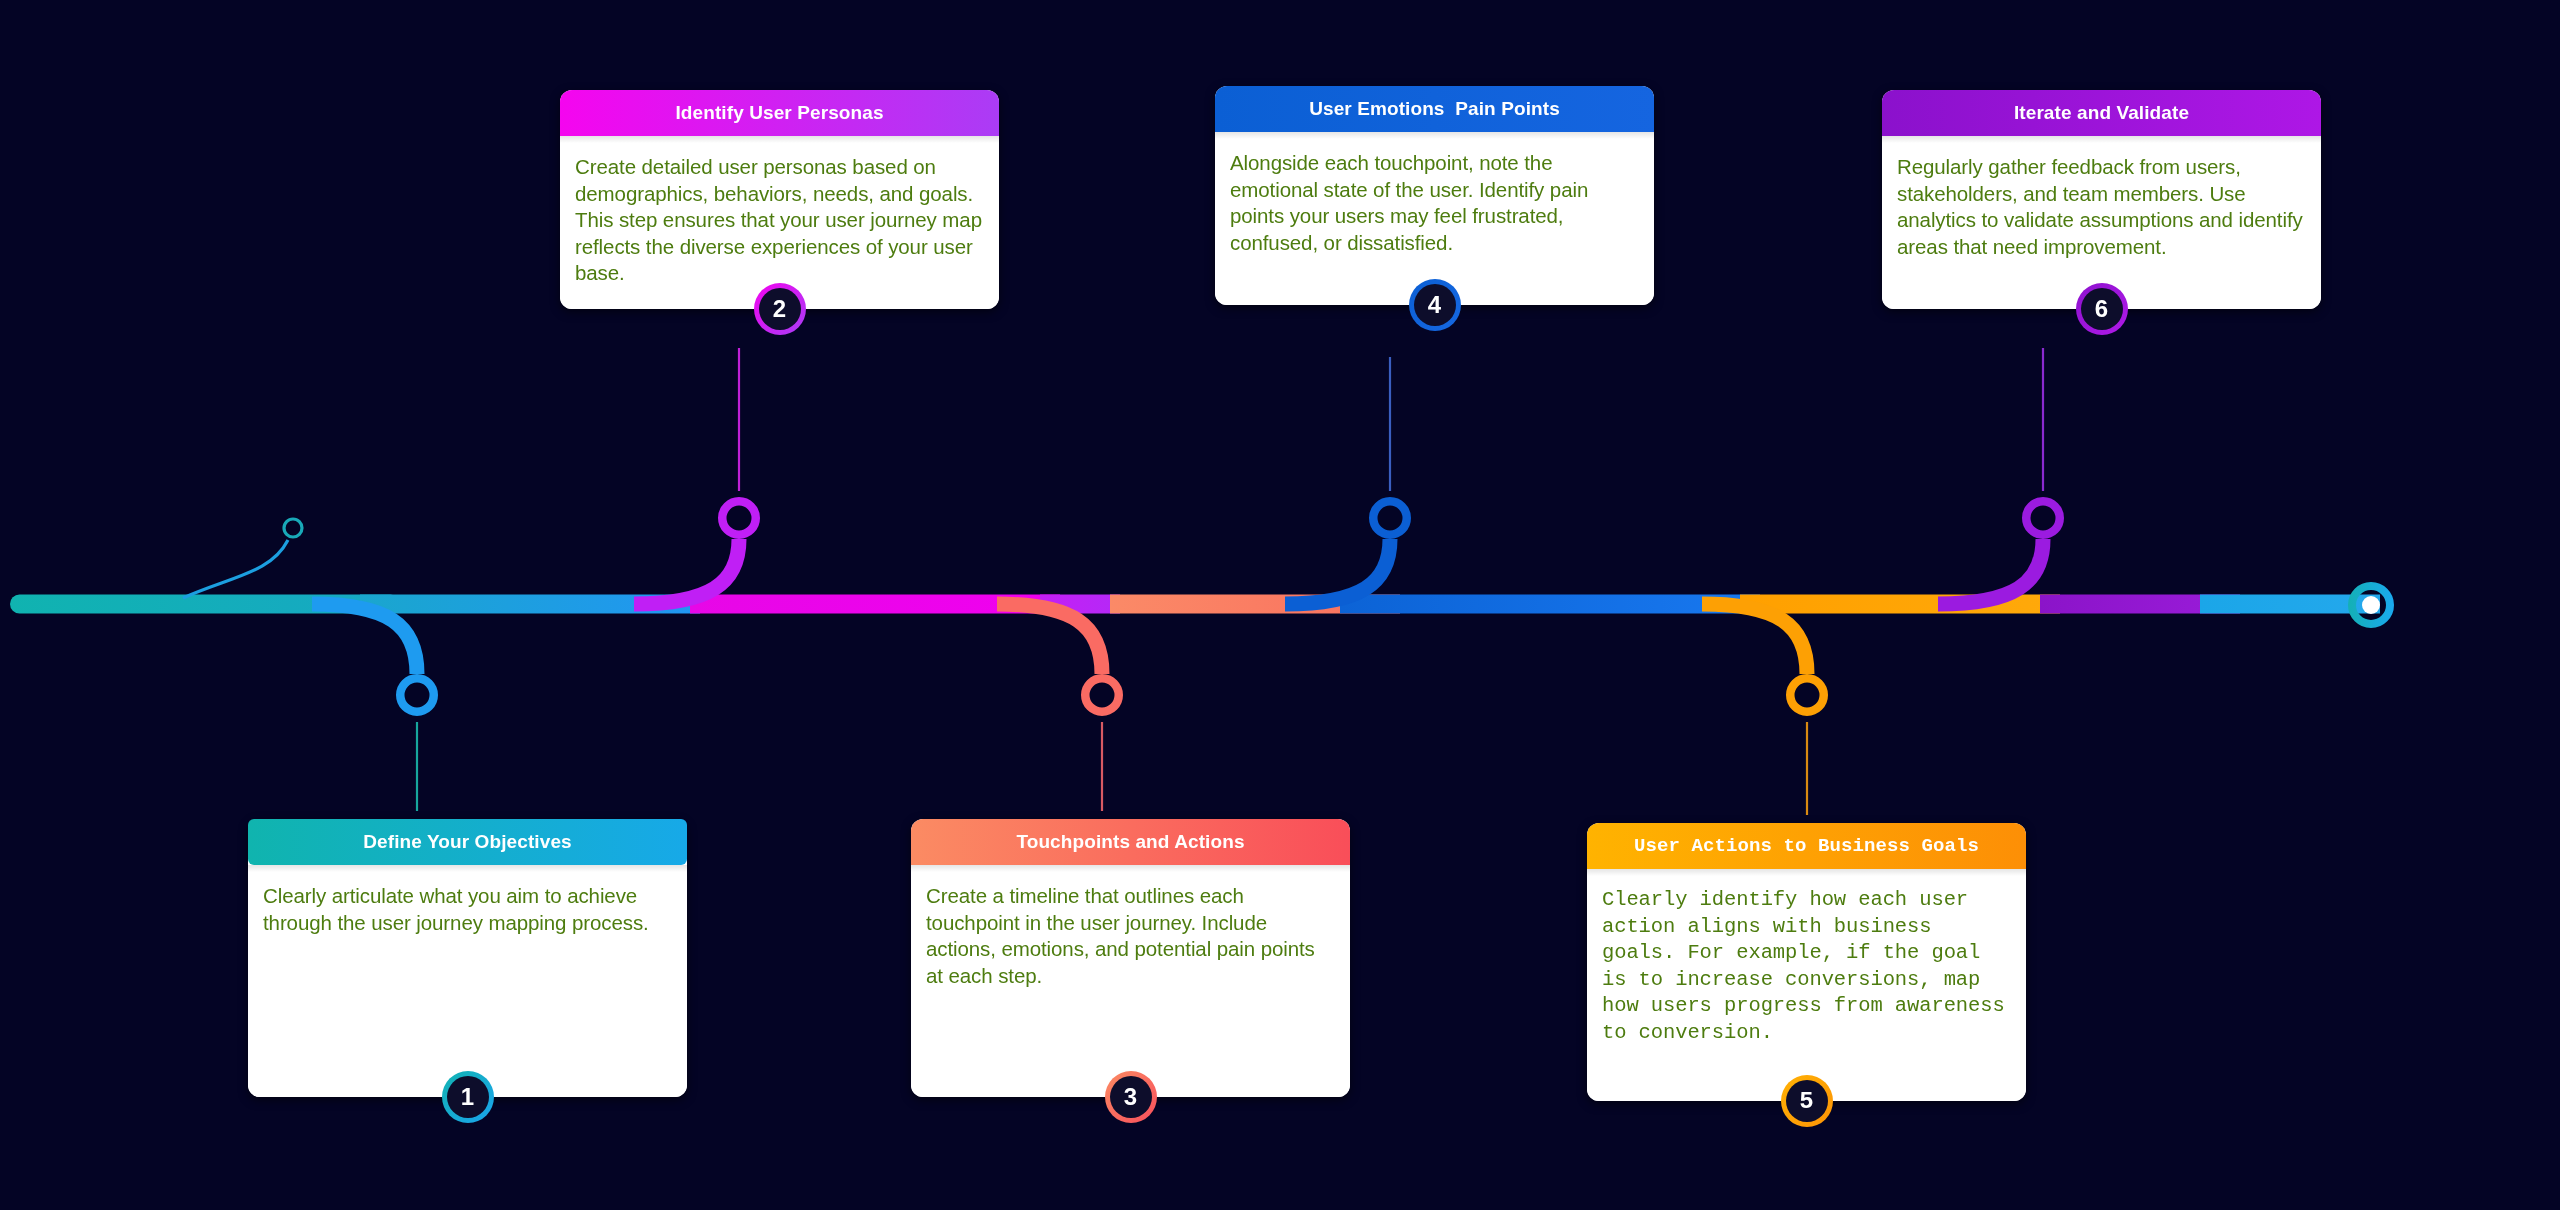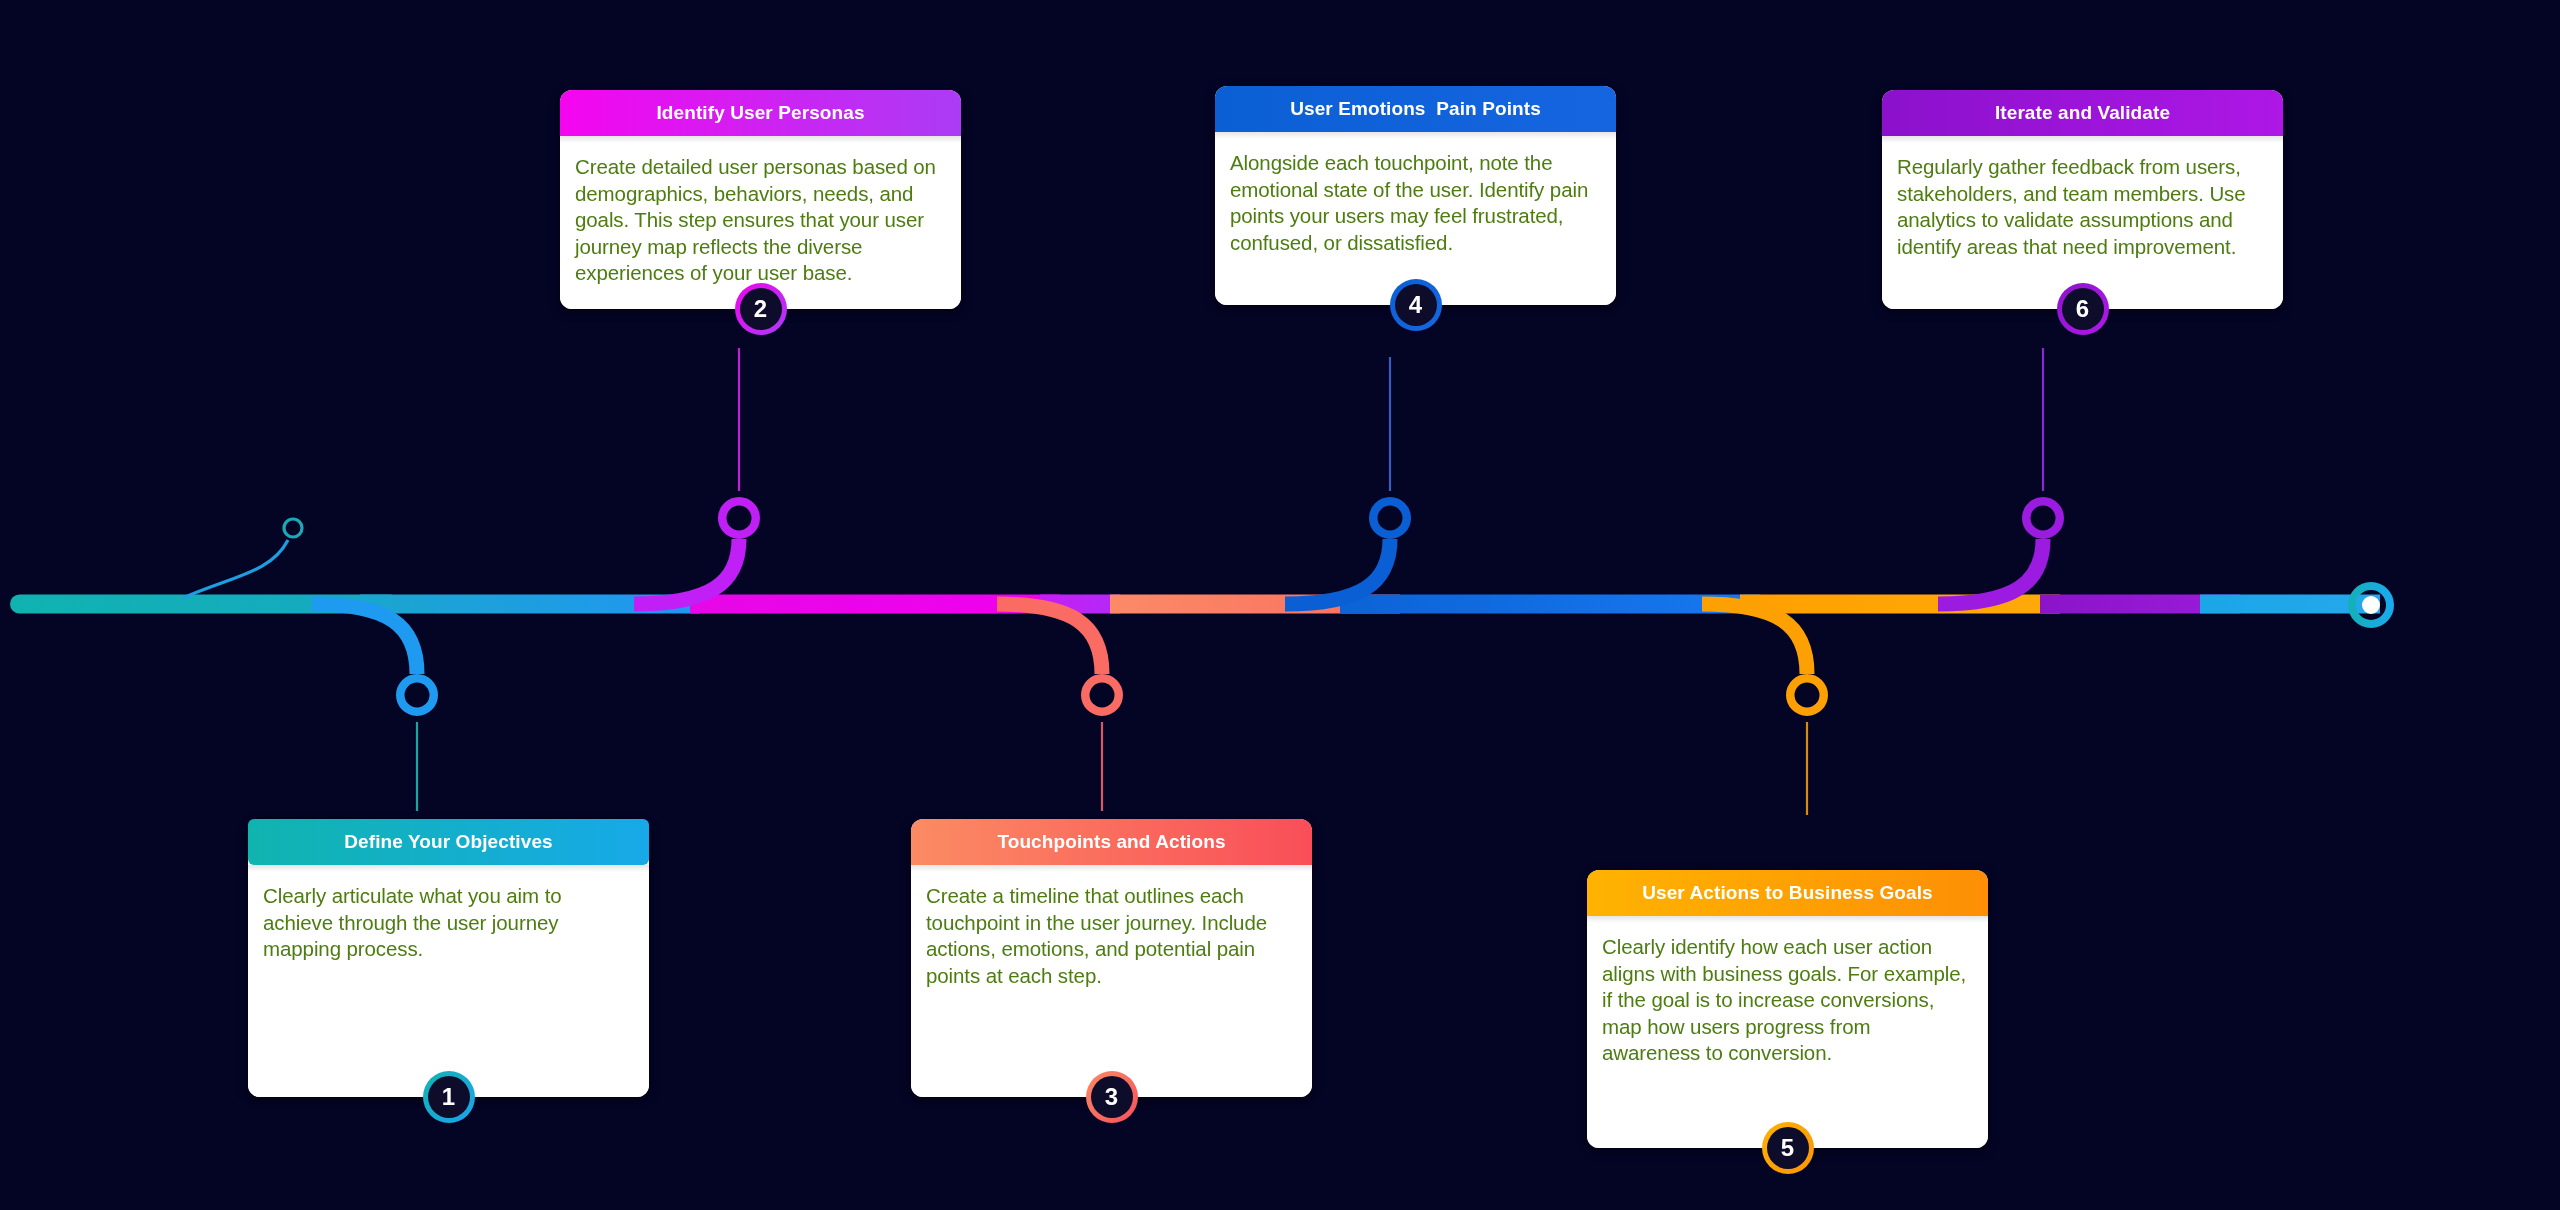--- a/index.html
+++ b/index.html
@@ -11,21 +11,21 @@
     overflow:hidden;
   }
   #stage { position:relative; width:2560px; height:1210px; background:#040425; }
 
   
   #timeline-svg { position:absolute; left:0; top:0; width:2560px; height:1210px; }
 
   
   .card {
     position:absolute;
-    width:401px;
+    width:439px;
     background:#ffffff;
     border-radius:12px;
     box-shadow:0 3px 10px rgba(0,0,0,.55);
     overflow:visible;
   }
   .card-header {
     height:46px;
     border-radius:12px 12px 0 0;
     display:flex; align-items:center; justify-content:center;
     color:#ffffff;
@@ -194,21 +194,21 @@
         </div>
       </div>
       <div class="card top" style="left: 1215px; top: 86px;">
         <div class="card-header" style="background: linear-gradient(to right, rgb(11, 95, 212), rgb(21, 101, 224));">User Emotions  Pain Points</div>
         <div class="card-body"><span>Alongside each touchpoint, note the emotional state of the user. Identify pain points your users may feel frustrated, confused, or dissatisfied.</span></div>
         <div class="badge" style="background: linear-gradient(135deg, rgb(11, 95, 212), rgb(22, 104, 226));">
           <div class="badge-inner"></div>
           <span>4</span>
         </div>
       </div>
-      <div class="card bottom" style="left: 1587px; top: 870px;">
+      <div class="card bottom" style="left: 1587px; top: 823px; font-family: Liberation Mono, monospace;">
         <div class="card-header" style="background: linear-gradient(to right, rgb(255, 179, 0), rgb(253, 143, 6));">User Actions to Business Goals</div>
         <div class="card-body"><span>Clearly identify how each user action aligns with business goals. For example, if the goal is to increase conversions, map how users progress from awareness to conversion.</span></div>
         <div class="badge" style="background: linear-gradient(135deg, rgb(255, 177, 4), rgb(253, 148, 6));">
           <div class="badge-inner"></div>
           <span>5</span>
         </div>
       </div>
       <div class="card top" style="left: 1882px; top: 90px;">
         <div class="card-header" style="background: linear-gradient(to right, rgb(139, 17, 204), rgb(174, 23, 230));">Iterate and Validate</div>
         <div class="card-body"><span>Regularly gather feedback from users, stakeholders, and team members. Use analytics to validate assumptions and identify areas that need improvement.</span></div>

